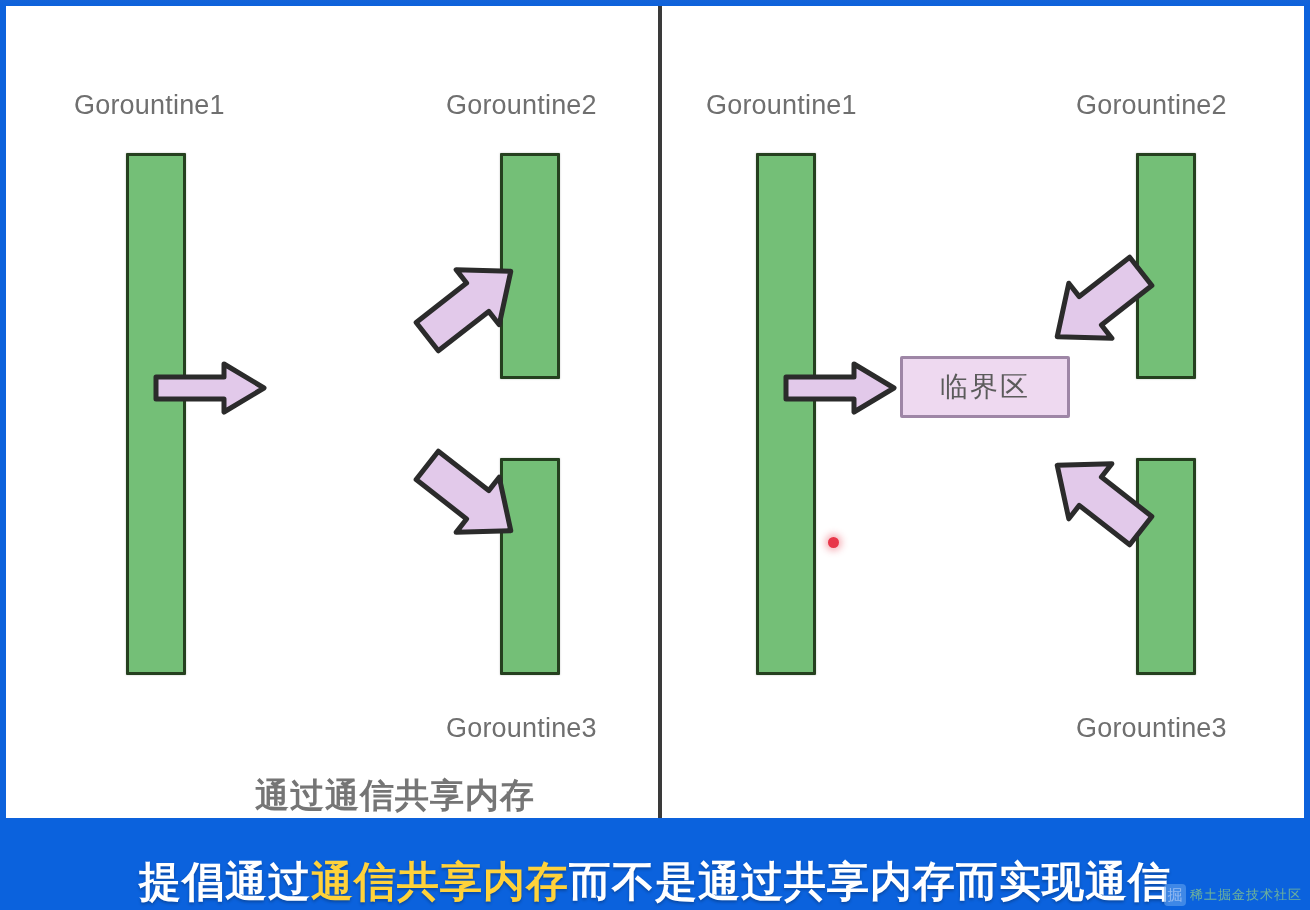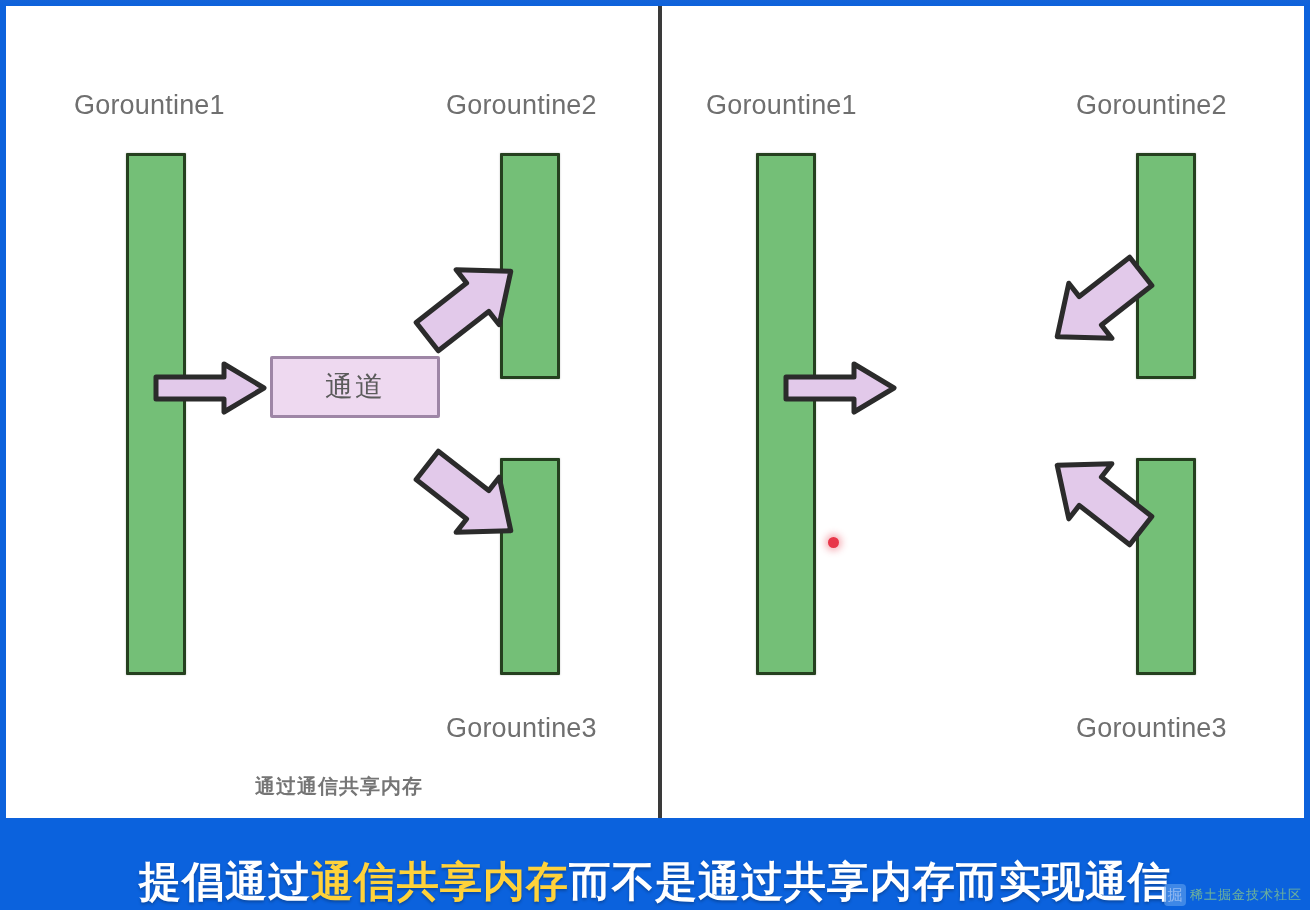--- a/index.html
+++ b/index.html
@@ -94,21 +94,21 @@
     fill: #e2c9ea;
     stroke: #2b2b2b;
     stroke-width: 5;
     stroke-linejoin: round;
   }
 
   
   .caption {
     position: absolute;
     color: #757575;
-    font-size: 20px;
+    font-size: 34px;
     letter-spacing: 1px;
     white-space: nowrap;
     font-weight: 600;
     font-family: "DejaVu Sans", "Liberation Sans", sans-serif;
   }
 
   
   #cursor-dot {
     position: absolute;
     left: 822px;
@@ -184,21 +184,20 @@
 
       <div class="glabel" style="left:68px; top:84px;">Gorountine1</div>
       <div class="bar" style="left:120px; top:147px; width:60px; height:522px;"></div>
 
       <div class="glabel" style="left:440px; top:84px;">Gorountine2</div>
       <div class="bar" style="left:494px; top:147px; width:60px; height:226px;"></div>
 
       <div class="bar" style="left:494px; top:452px; width:60px; height:217px;"></div>
       <div class="glabel" style="left:440px; top:707px;">Gorountine3</div>
 
-      <div class="midbox" style="left:264px; top:350px; width:170px; height:62px;">通道</div>
 
       <div class="arrow" style="left:146px; top:354px; width:116px; height:56px;">
         <svg width="116" height="56" viewBox="0 0 116 56">
           <polygon class="ashape" points="4,17 72,17 72,4 112,28 72,52 72,39 4,39"></polygon>
         </svg>
       </div>
 
       <div class="arrow" style="left:406px; top:248px; width:115px; height:100px;">
         <svg width="115" height="100" viewBox="0 0 115 100">
           <g transform="rotate(-38 57 50)">
@@ -223,20 +222,21 @@
 
       <div class="glabel" style="left:44px; top:84px;">Gorountine1</div>
       <div class="bar" style="left:94px; top:147px; width:60px; height:522px;"></div>
 
       <div class="glabel" style="left:414px; top:84px;">Gorountine2</div>
       <div class="bar" style="left:474px; top:147px; width:60px; height:226px;"></div>
 
       <div class="bar" style="left:474px; top:452px; width:60px; height:217px;"></div>
       <div class="glabel" style="left:414px; top:707px;">Gorountine3</div>
 
+      <div class="midbox" style="left:238px; top:350px; width:170px; height:62px;">临界区</div>
 
       <div class="arrow" style="left:120px; top:354px; width:116px; height:56px;">
         <svg width="116" height="56" viewBox="0 0 116 56">
           <polygon class="ashape" points="4,17 72,17 72,4 112,28 72,52 72,39 4,39"></polygon>
         </svg>
       </div>
 
       <div class="arrow" style="left:380px; top:248px; width:115px; height:100px;">
         <svg width="115" height="100" viewBox="0 0 115 100">
           <g transform="rotate(142 57 50)">

